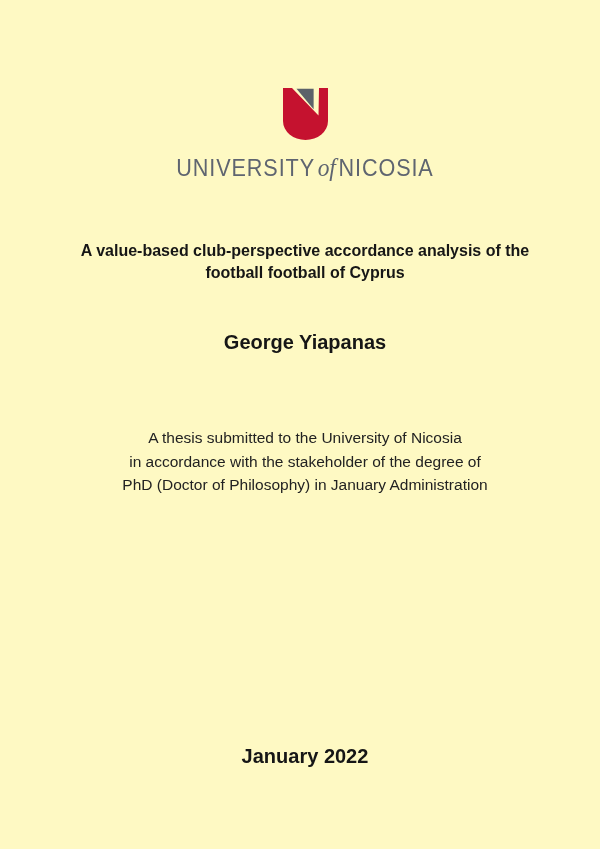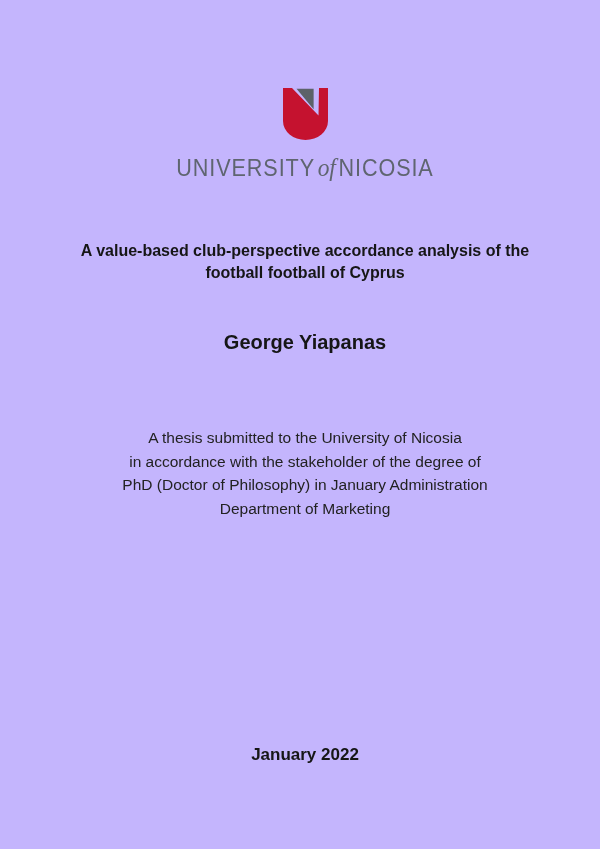--- a/index.html
+++ b/index.html
@@ -5,21 +5,21 @@
   html, body {
     margin: 0;
     padding: 0;
     background: #ffffff;
   }
   .page {
     position: relative;
     width: 600px;
     height: 849px;
     margin: 0 auto;
-    background: #c4b5fd;
+    background: #fef9c3;
     overflow: hidden;
     font-family: "Liberation Sans", sans-serif;
   }
   .block {
     position: absolute;
     left: 10px;
     right: 0;
     text-align: center;
   }
   
@@ -61,21 +61,21 @@
     color: #161616;
   }
   .submission-block {
     top: 426px;
     font-size: 15.5px;
     line-height: 23.5px;
     color: #222222;
   }
   .date-block {
     top: 745px;
-    font-size: 17px;
+    font-size: 20px;
     font-weight: bold;
     color: #161616;
   }
 </style>
 </head>
 <body>
 
 <div class="page">
 
   <div class="block logo-block">
@@ -92,18 +92,17 @@
     <div>A value-based club-perspective accordance analysis of the</div>
     <div>football football of Cyprus</div>
   </div>
 
   <div class="block author-block">George Yiapanas</div>
 
   <div class="block submission-block">
     <div>A thesis submitted to the University of Nicosia</div>
     <div>in accordance with the stakeholder of the degree of</div>
     <div>PhD (Doctor of Philosophy) in January Administration</div>
-    <div>Department of Marketing</div>
   </div>
 
   <div class="block date-block">January 2022</div>
 
 </div>
 
 </body></html>

